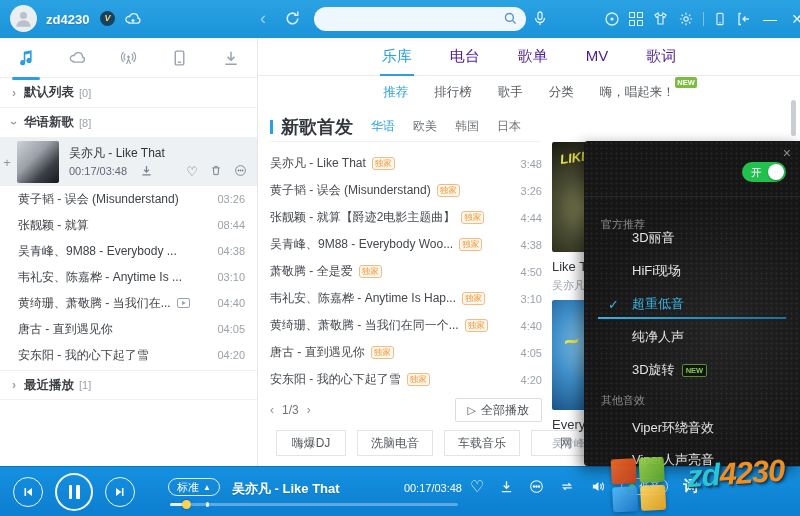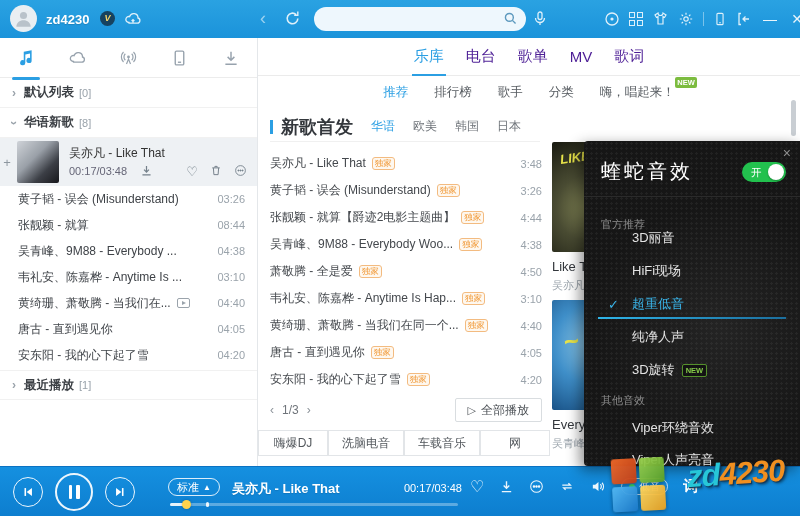--- a/index.html
+++ b/index.html
@@ -49,21 +49,21 @@
   .now-icons { position:absolute; right:10px; top:26px; display:flex; gap:12px; color:#74808a; }
   .dl-mini { position:absolute; left:140px; top:26px; color:#74808a; }
   .song-row { left:0; width:257px; height:26px; display:flex; align-items:center; padding:0 12px 0 18px; color:#3f4348; }
   .song-row .t { flex:1; white-space:nowrap; overflow:hidden; }
   .song-row .d { color:#9aa3ab; font-size:11px; }
   .mv-ico { width:13px; height:10px; border:1px solid #9aa3ab; border-radius:2px; margin:0 6px; position:relative; }
   .mv-ico:after { content:""; position:absolute; left:4px; top:2px; border-left:4px solid #9aa3ab; border-top:2.5px solid transparent; border-bottom:2.5px solid transparent; }
 
   
   #main { left:258px; top:38px; width:542px; height:428px; background:#fff; }
-  .main-tabs { left:0; top:0; width:542px; height:38px; display:flex; justify-content:center; align-items:center; gap:18px; border-bottom:1px solid #ebebeb; }
+  .main-tabs { left:0; top:0; width:542px; height:38px; display:flex; justify-content:center; align-items:flex-start; gap:34px; border-bottom:1px solid #ebebeb; }
   .main-tab { font-size:15px; color:#4c1d95; position:relative; padding:9px 2px; }
   .main-tab.active { color:#2b9fe3; }
   .main-tab.active:after { content:""; position:absolute; left:50%; transform:translateX(-50%); bottom:-1px; width:34px; height:2px; background:#2b9fe3; }
   .sub-tabs { left:0; top:40px; width:542px; height:28px; display:flex; justify-content:center; align-items:center; gap:26px; font-size:12.5px; color:#565b60; }
   .sub-tab { position:relative; }
   .sub-tab.active { color:#2b9fe3; }
   .new-badge { position:absolute; right:-22px; top:-7px; background:#7cbc3f; color:#fff; font-size:7.5px; font-weight:bold; border-radius:2px; padding:1px 2px; }
 
   .sec-head { display:flex; align-items:center; }
   .sec-bar { width:3px; height:14px; background:#2b9fe3; margin-right:8px; }
@@ -72,21 +72,21 @@
   .cat.active { color:#2b9fe3; }
   #newsongs-head { left:12px; top:80px; width:270px; height:24px; border-bottom:1px solid #f0f0f0; padding-bottom:6px; }
   .mlist { left:12px; top:112px; width:272px; }
   .mrow { height:27px; display:flex; align-items:center; color:#44484d; }
   .mrow .t { white-space:nowrap; overflow:hidden; max-width:205px; }
   .mrow .d { margin-left:auto; color:#9aa3ab; font-size:11px; }
   .tag-ex { border:1px solid #f3bb80; color:#f0952f; background:#fef8f0; font-size:8.5px; border-radius:3px; padding:0px 2px; margin-left:6px; line-height:11px; }
   .pager { left:12px; top:360px; width:272px; display:flex; align-items:center; color:#8b9299; }
   .pager .pg { margin:0 8px; color:#6f747a; }
   .playall-btn { margin-left:auto; border:1px solid #d9dde0; border-radius:2px; height:24px; padding:0 12px; display:flex; align-items:center; gap:5px; color:#4a4f54; font-size:12px; background:#fff; }
-  .quick-tags { left:0; top:392px; display:flex; }
+  .quick-tags { left:18px; top:392px; display:flex; gap:11px; }
   .qtag { border:1px solid #e2e5e8; height:26px; min-width:70px; padding:0 13px; display:flex; align-items:center; justify-content:center; color:#53585d; background:#fff; }
 
   #albums-head { left:294px; top:80px; width:238px; height:24px; }
   .more-link { margin-left:auto; color:#8b9299; font-size:12px; }
   .album-card { left:294px; width:112px; }
   .album-img { width:110px; height:110px; border-radius:2px; position:relative; overflow:hidden; }
   .album-img.a1 { background:radial-gradient(circle at 35% 60%, #8a8d5a 0%, #4a4c33 35%, #17180f 80%); }
   .album-img.a1:after { content:"LIKE"; position:absolute; left:8px; top:8px; color:#e8e44a; font-style:italic; font-weight:bold; font-size:13px; transform:rotate(-8deg); }
   .album-img.a2 { background:radial-gradient(circle at 40% 40%, #9fd4ee 0%, #3f8fc9 45%, #144a7e 90%); }
   .album-img.a2:after { content:"~"; position:absolute; left:12px; top:26px; color:#e8e44a; font-weight:bold; font-size:26px; transform:rotate(-10deg); }
@@ -431,21 +431,20 @@
     <div class="abs album-card" style="top:262px;">
       <div class="album-img a2"></div>
       <div class="album-title">Everybody</div>
       <div class="album-artist">吴青峰、</div>
     </div>
     <div class="abs scroll-thumb"></div>
   </div>
 
   <div id="viper" class="abs">
     <span class="vp-close">×</span>
-    <div class="vp-title">蝰蛇音效</div>
     <div class="vp-toggle">
       <span class="lab">开</span>
       <span class="knob"></span>
     </div>
     <div class="vp-div"></div>
     <div class="vp-sec" style="top:76px;">官方推荐</div>
     <div class="vp-item" style="top:88px;">3D丽音</div>
     <div class="vp-item" style="top:121px;">HiFi现场</div>
     <div class="vp-item checked" style="top:154px;">
       <span class="vp-check">✓</span>

